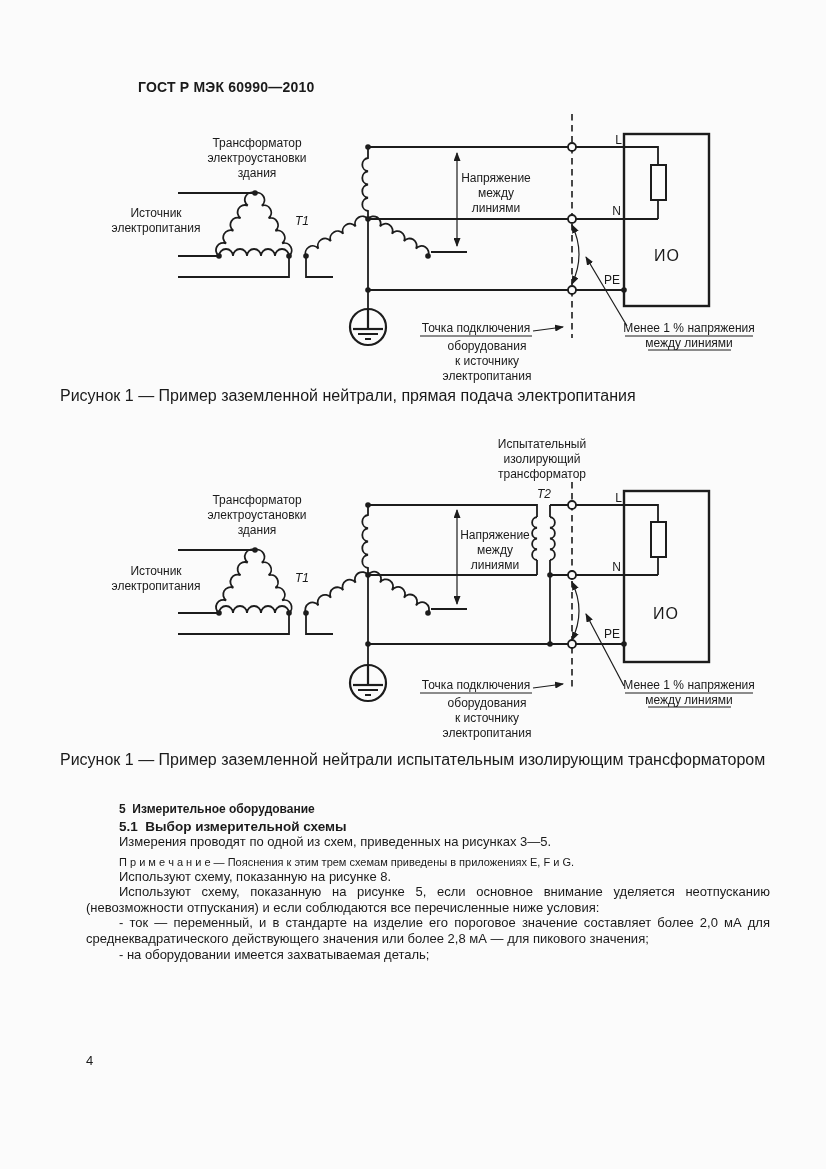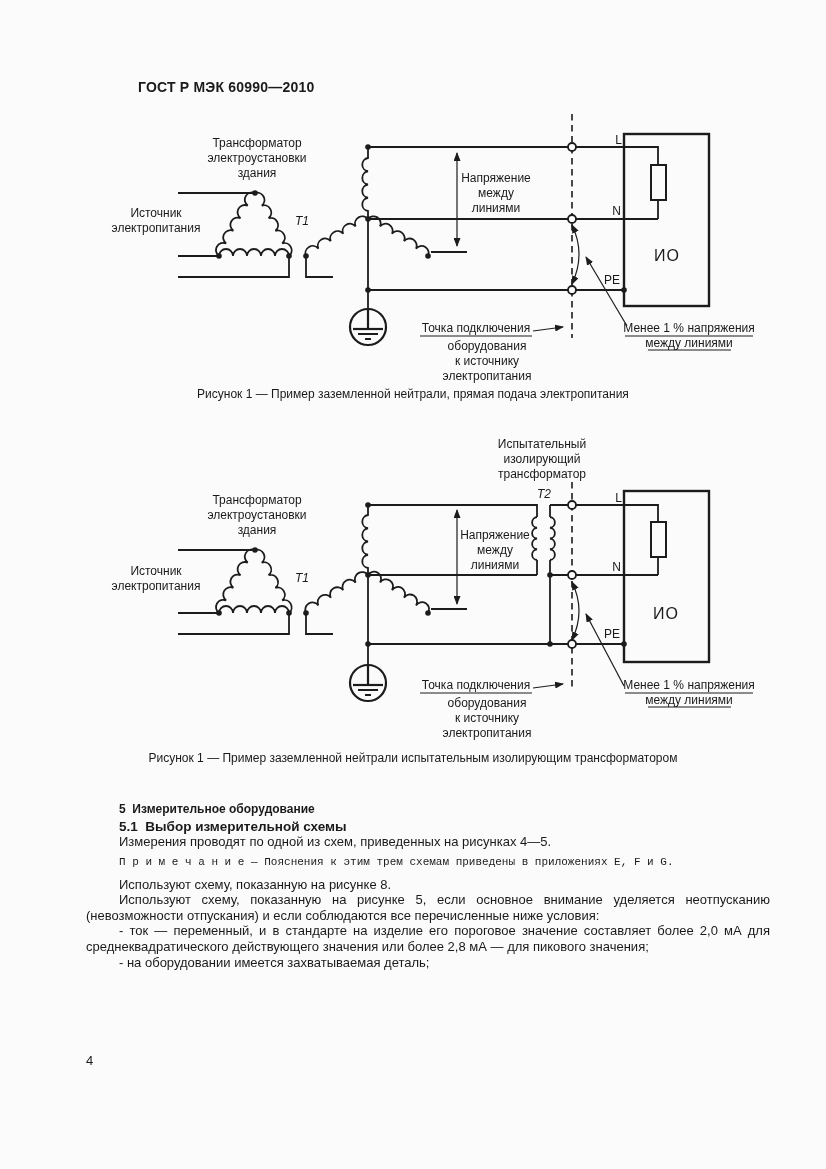--- a/index.html
+++ b/index.html
@@ -16,27 +16,27 @@
   .fig text.term{text-anchor:end;}
   .fig text.eut{text-anchor:middle;font-size:16px;letter-spacing:1px;}
   .fig text.tlab{font-style:italic;}
   .w{fill:none;stroke:#1c1c1c;stroke-width:1.8;}
   .w2{fill:none;stroke:#1c1c1c;stroke-width:2.4;}
   .thin{fill:none;stroke:#1c1c1c;stroke-width:1.2;}
   .dash{fill:none;stroke:#1c1c1c;stroke-width:1.6;stroke-dasharray:6.5 4.5;}
   .node{fill:#1c1c1c;stroke:none;}
   .port{fill:#fbfbfb;stroke:#1c1c1c;stroke-width:1.8;}
   .res{fill:#fbfbfb;stroke:#1c1c1c;stroke-width:2;}
-  .cap{position:absolute;left:60px;width:706px;text-align:center;font-size:12px;}
+  .cap{position:absolute;left:60px;width:706px;font-size:16px;}
   .body-block{position:absolute;left:86px;top:800px;width:684px;font-size:13px;line-height:15.6px;}
   .body-block p{margin:0;text-indent:33px;}
   .h5{font-size:12px;font-weight:bold;line-height:19px;margin:0 0 17px;text-indent:31px;}
   .h51{font-size:13.5px;font-weight:bold;line-height:15px;margin:0 0 7px;text-indent:33px;}
   .p1{margin:0 0 6px !important;}
-  .note{font-size:11px;line-height:13px;margin:4px 0 8px !important;font-family:Liberation Mono, monospace;}
+  .note{font-size:11px;line-height:13px;margin:4px 0 0 !important;}
   .bold{font-weight:bold;}
   .just{text-align:justify;}
   .pageno{position:absolute;left:86px;top:1053px;font-size:13px;}
 </style>
 </head>
 <body>
 
 <div class="hdr">ГОСТ Р МЭК 60990—2010</div>
 
 <svg class="fig" style="left:85px;top:110px" width="690" height="278" viewBox="85 110 690 278">
@@ -266,21 +266,21 @@
   <text class="lbl" x="487" y="737">электропитания</text>
   <text class="lbl" x="689" y="689">Менее 1 % напряжения</text>
   <text class="lbl" x="689" y="704">между линиями</text>
 </svg>
 
 <div class="cap" style="top:751px">Рисунок 1 — Пример заземленной нейтрали испытательным изолирующим трансформатором</div>
 
 <div class="body-block">
   <p class="h5">5&nbsp;&nbsp;Измерительное оборудование</p>
   <p class="h51">5.1&nbsp;&nbsp;Выбор измерительной схемы</p>
-  <p class="p1">Измерения проводят по одной из схем, приведенных на рисунках 4—5.</p>
+  <p class="p1">Измерения проводят по одной из схем, приведенных на рисунках 3—5.</p>
   <p class="note">П р и м е ч а н и е — Пояснения к этим трем схемам приведены в приложениях E, F и G.</p>
   <p>Используют схему, показанную на рисунке 8.</p>
   <p class="just">Используют схему, показанную на рисунке 5, если основное внимание уделяется неотпусканию (невозможности отпускания) и если соблюдаются все перечисленные ниже условия:</p>
   <p class="just">- ток — переменный, и в стандарте на изделие его пороговое значение составляет более 2,0 мА для среднеквадратического действующего значения или более 2,8 мА — для пикового значения;</p>
   <p>- на оборудовании имеется захватываемая деталь;</p>
 </div>
 
 <div class="pageno">4</div>
 
 </body></html>

